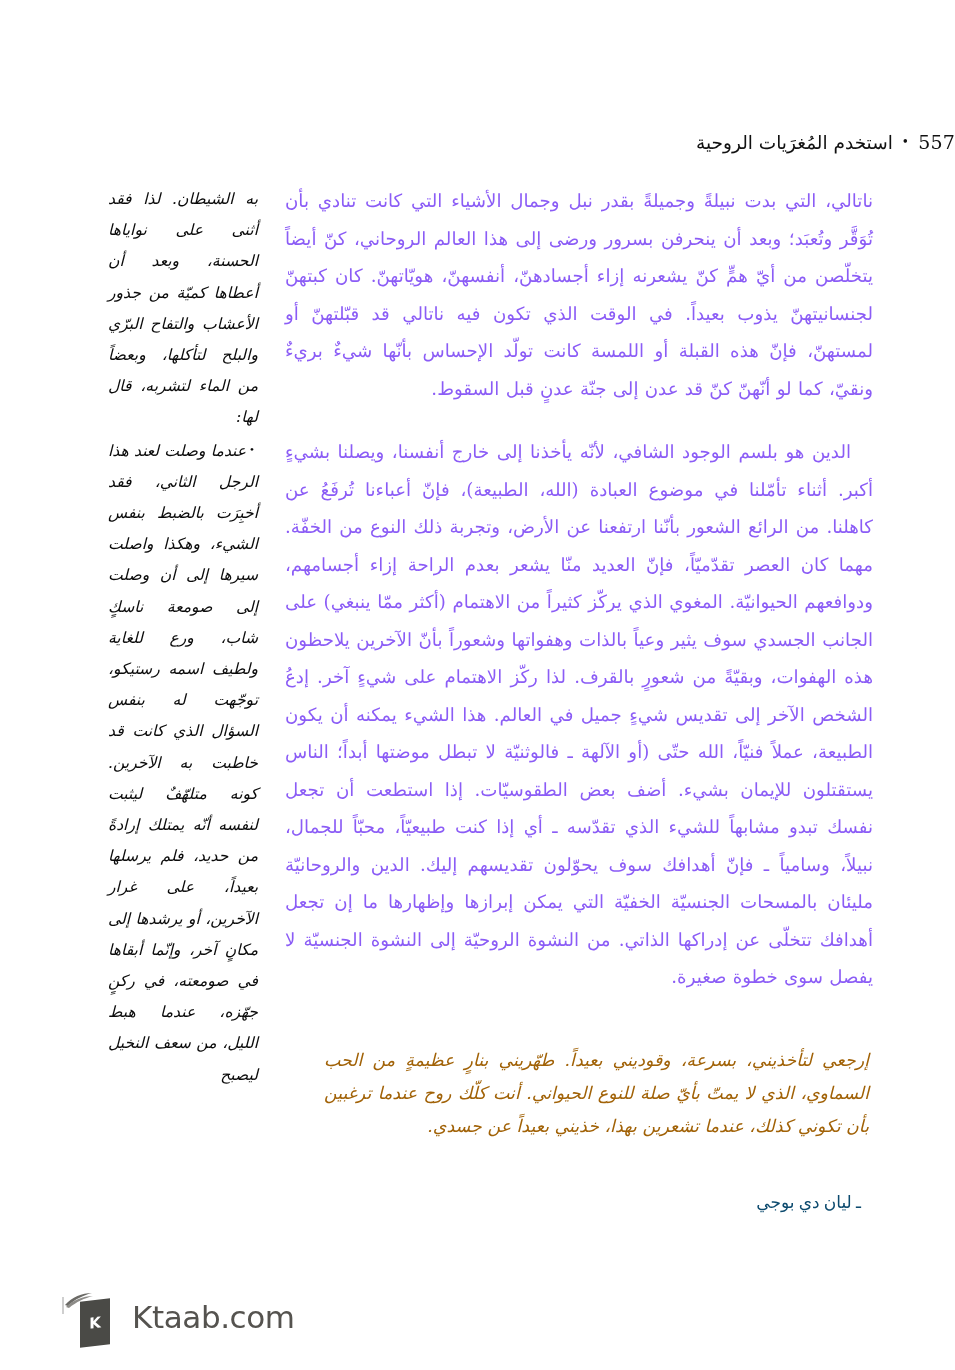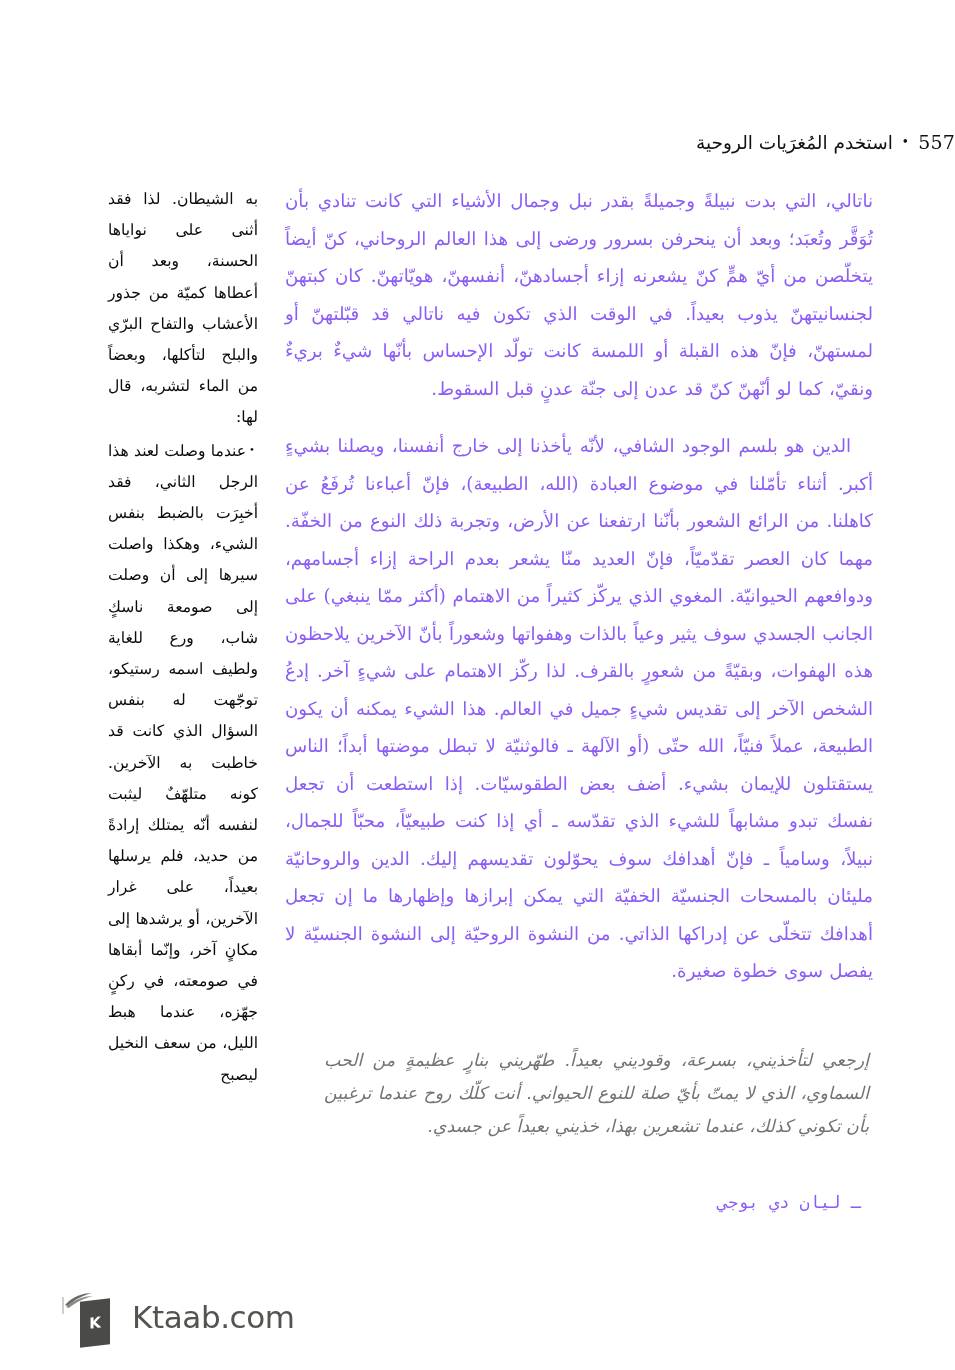--- a/index.html
+++ b/index.html
@@ -73,61 +73,62 @@
     font-size: 18.2px;
     line-height: 37.5px;
     color: #8b5cf6;
     word-spacing: 0.5px;
   }
   .main-column p {
     margin: 0 0 0 0;
     text-indent: 0;
   }
   .main-column p + p {
-    margin-top: 20px;
+    margin-top: 26px;
     text-indent: 22px;
   }
 
   
   .quote-block {
     position: absolute;
     top: 862px;
     right: 4px;
     width: 545px;
     direction: rtl;
     text-align: justify;
     text-align-last: right;
     font-family: "DejaVu Serif", serif;
     font-style: italic;
     font-size: 17.4px;
     line-height: 33px;
-    color: #737373;
+    color: #a16207;
   }
   .quote-attribution {
     position: absolute;
     top: 1010px;
     right: 12px;
     width: 540px;
     direction: rtl;
     text-align: right;
-    font-family: Liberation Mono, monospace;
+    font-family: Liberation Serif, serif;
     font-size: 17px;
-    color: #8b5cf6;
+    color: #0c4a6e;
   }
 
   
   .side-column {
     position: absolute;
     top: 2px;
     left: 8px;
     width: 150px;
     direction: rtl;
     text-align: justify;
     text-align-last: right;
     font-family: "DejaVu Serif", serif;
+    font-style: italic;
     font-size: 15.6px;
     line-height: 31.2px;
     color: #0b0b0b;
   }
   .side-column p { margin: 0; }
   .side-column .bullet {
     display: inline-block;
     font-size: 10px;
     vertical-align: 3px;
     margin: 0 3px;

